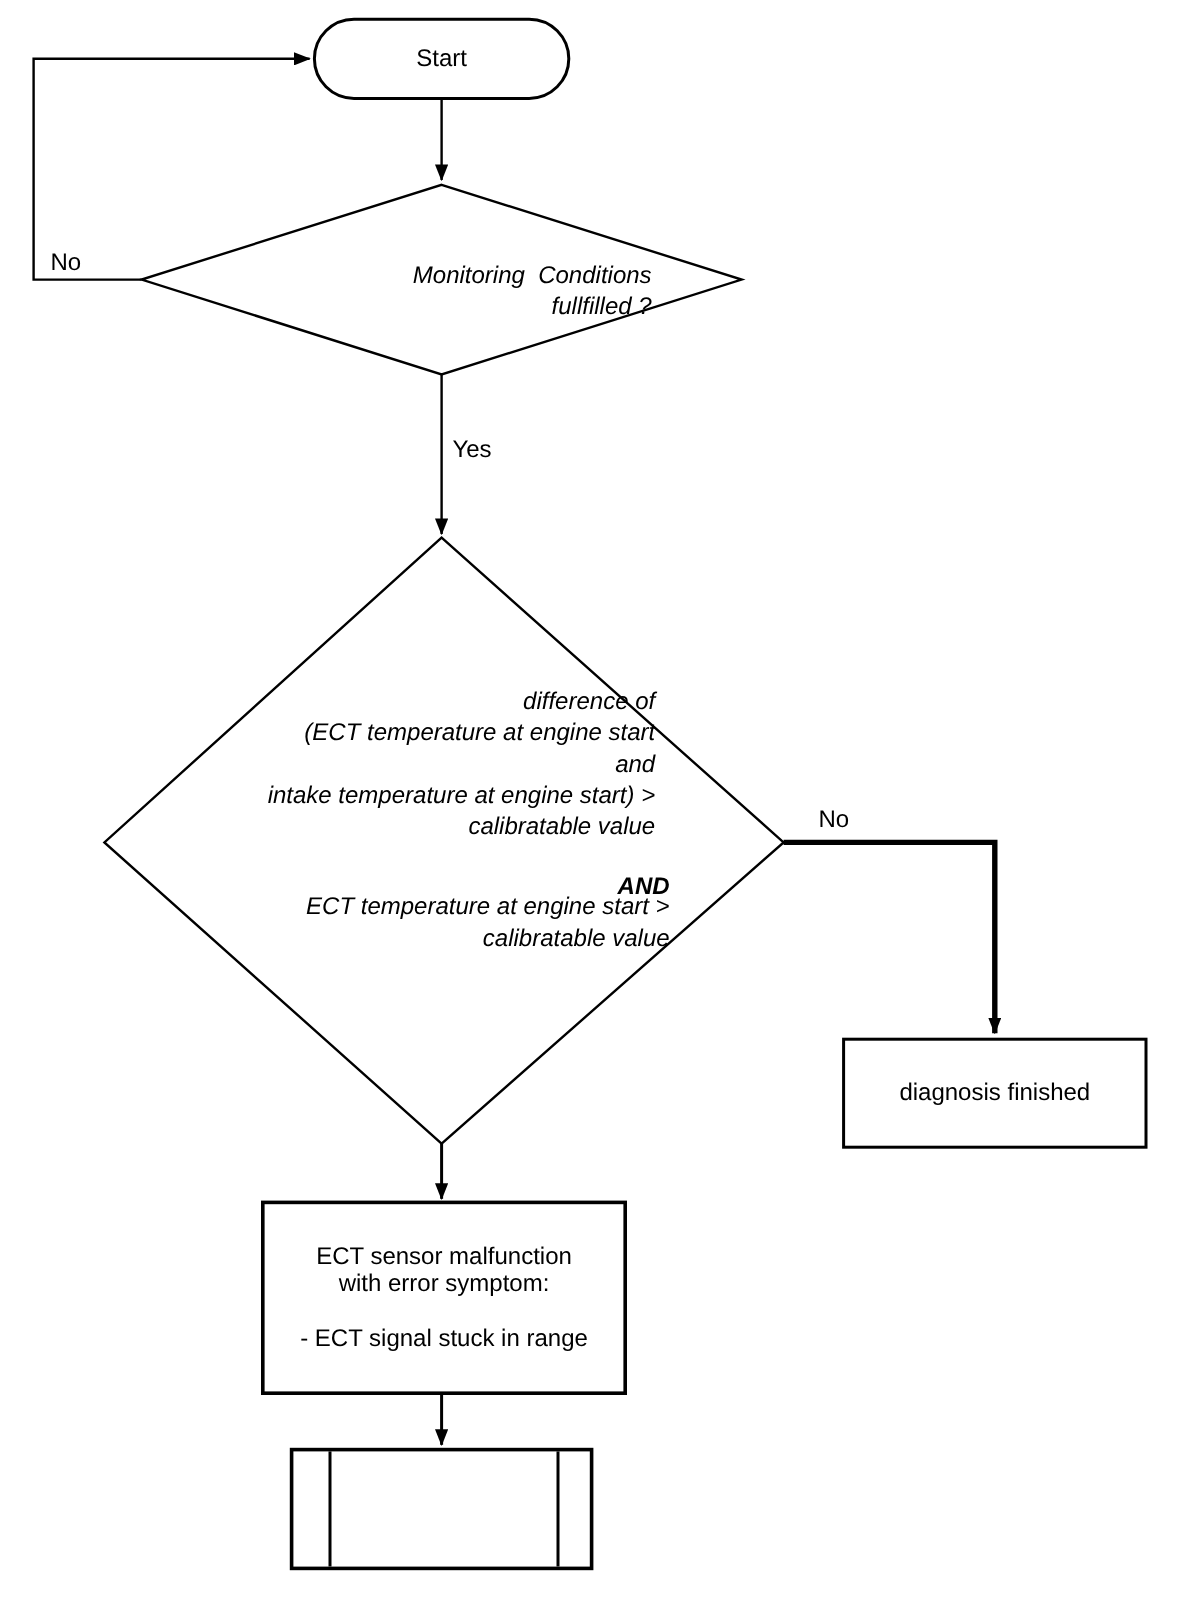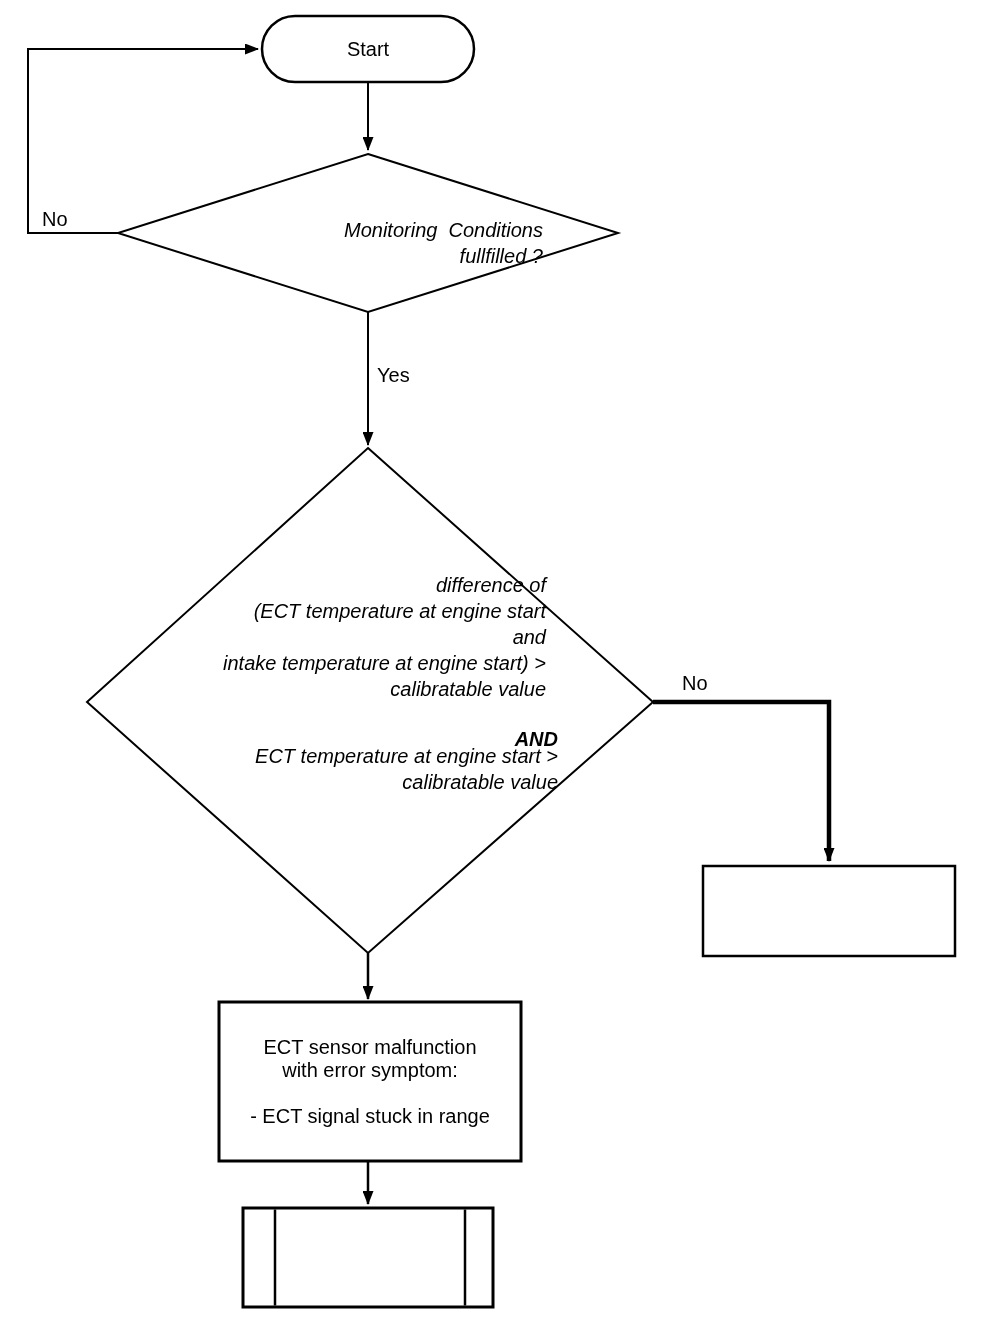--- a/index.html
+++ b/index.html
@@ -79,20 +79,21 @@
 (ECT temperature at engine start
 and
 intake temperature at engine start) &gt;
 calibratable value</div>
 
   <div class="lbl centered bold" style="left:178px; top:726px; width:380px;">AND</div>
 
   <div class="lbl centered" style="left:178px; top:743px; width:380px;">ECT temperature at engine start &gt;
 calibratable value</div>
 
+  <div class="lbl flexbox" style="left:703px; top:866px; width:252px; height:90px;">diagnosis finished</div>
 
   <div class="lbl flexbox lh23" style="left:219px; top:1002px; width:302px; height:159px;">ECT sensor malfunction
 with error symptom:
 
 - ECT signal stuck in range</div>
 
 
   <div class="lbl" style="left:42px; top:206px;">No</div>
 
   <div class="lbl" style="left:377px; top:362px;">Yes</div>

